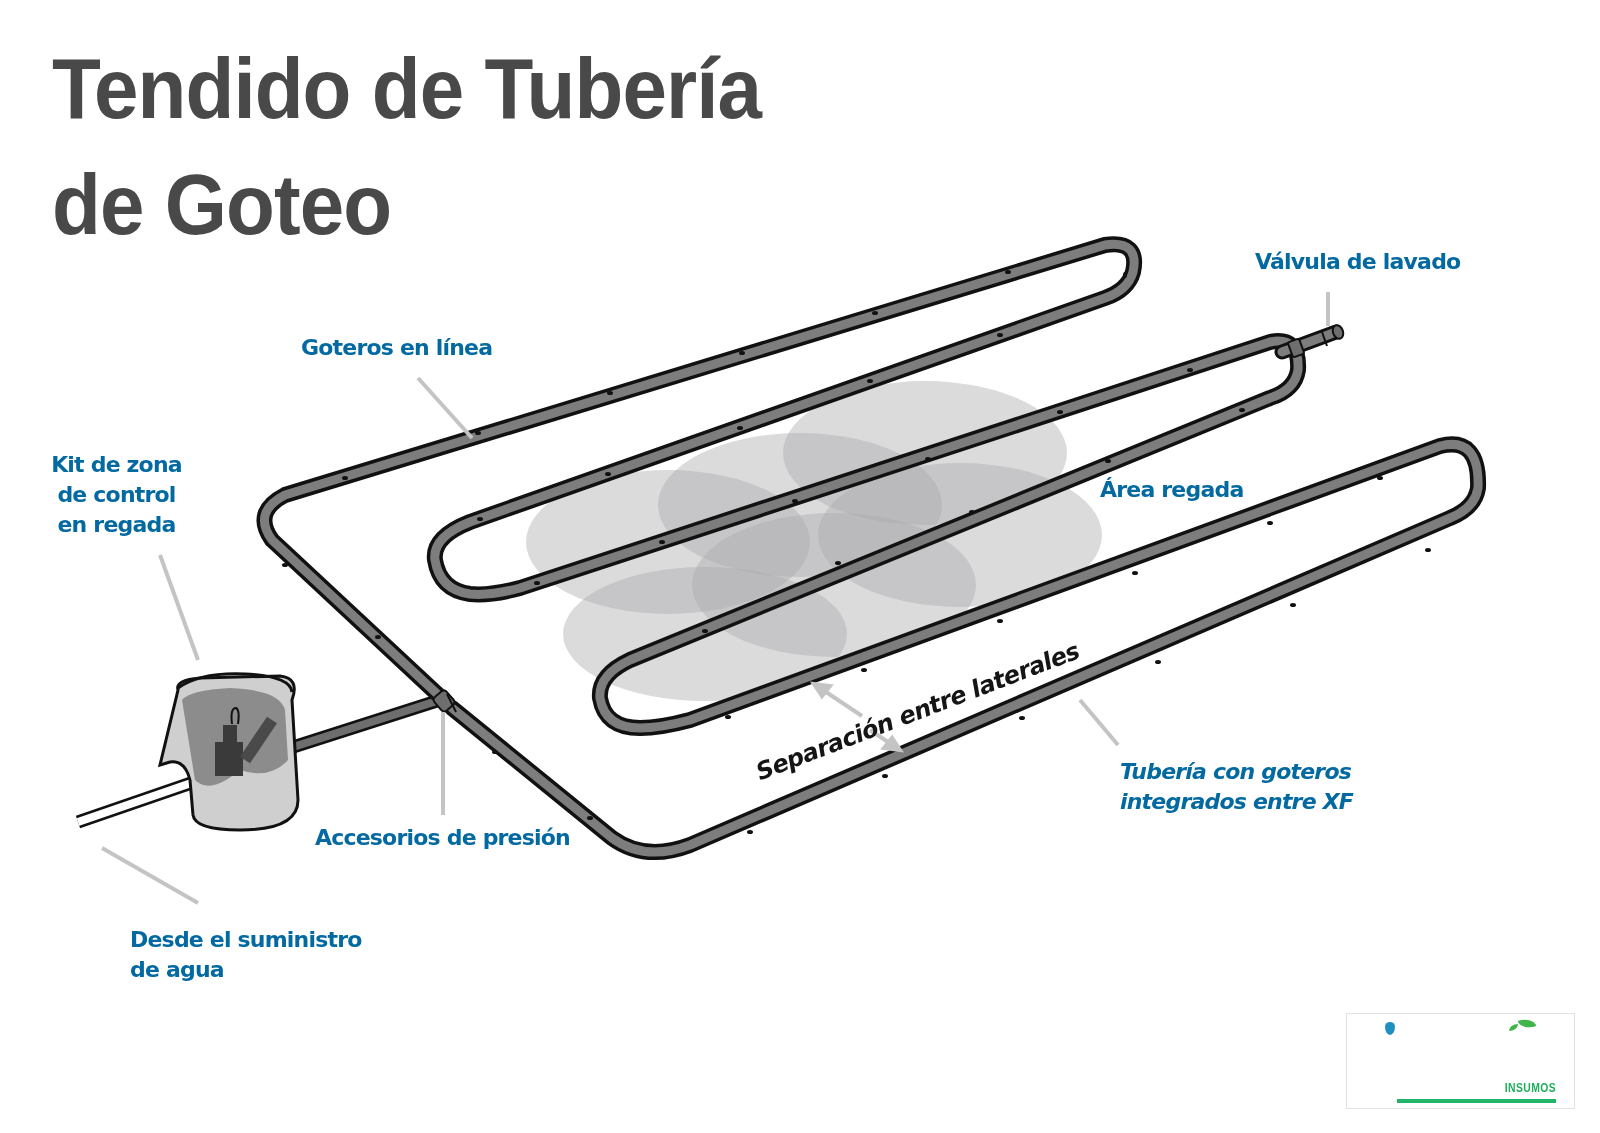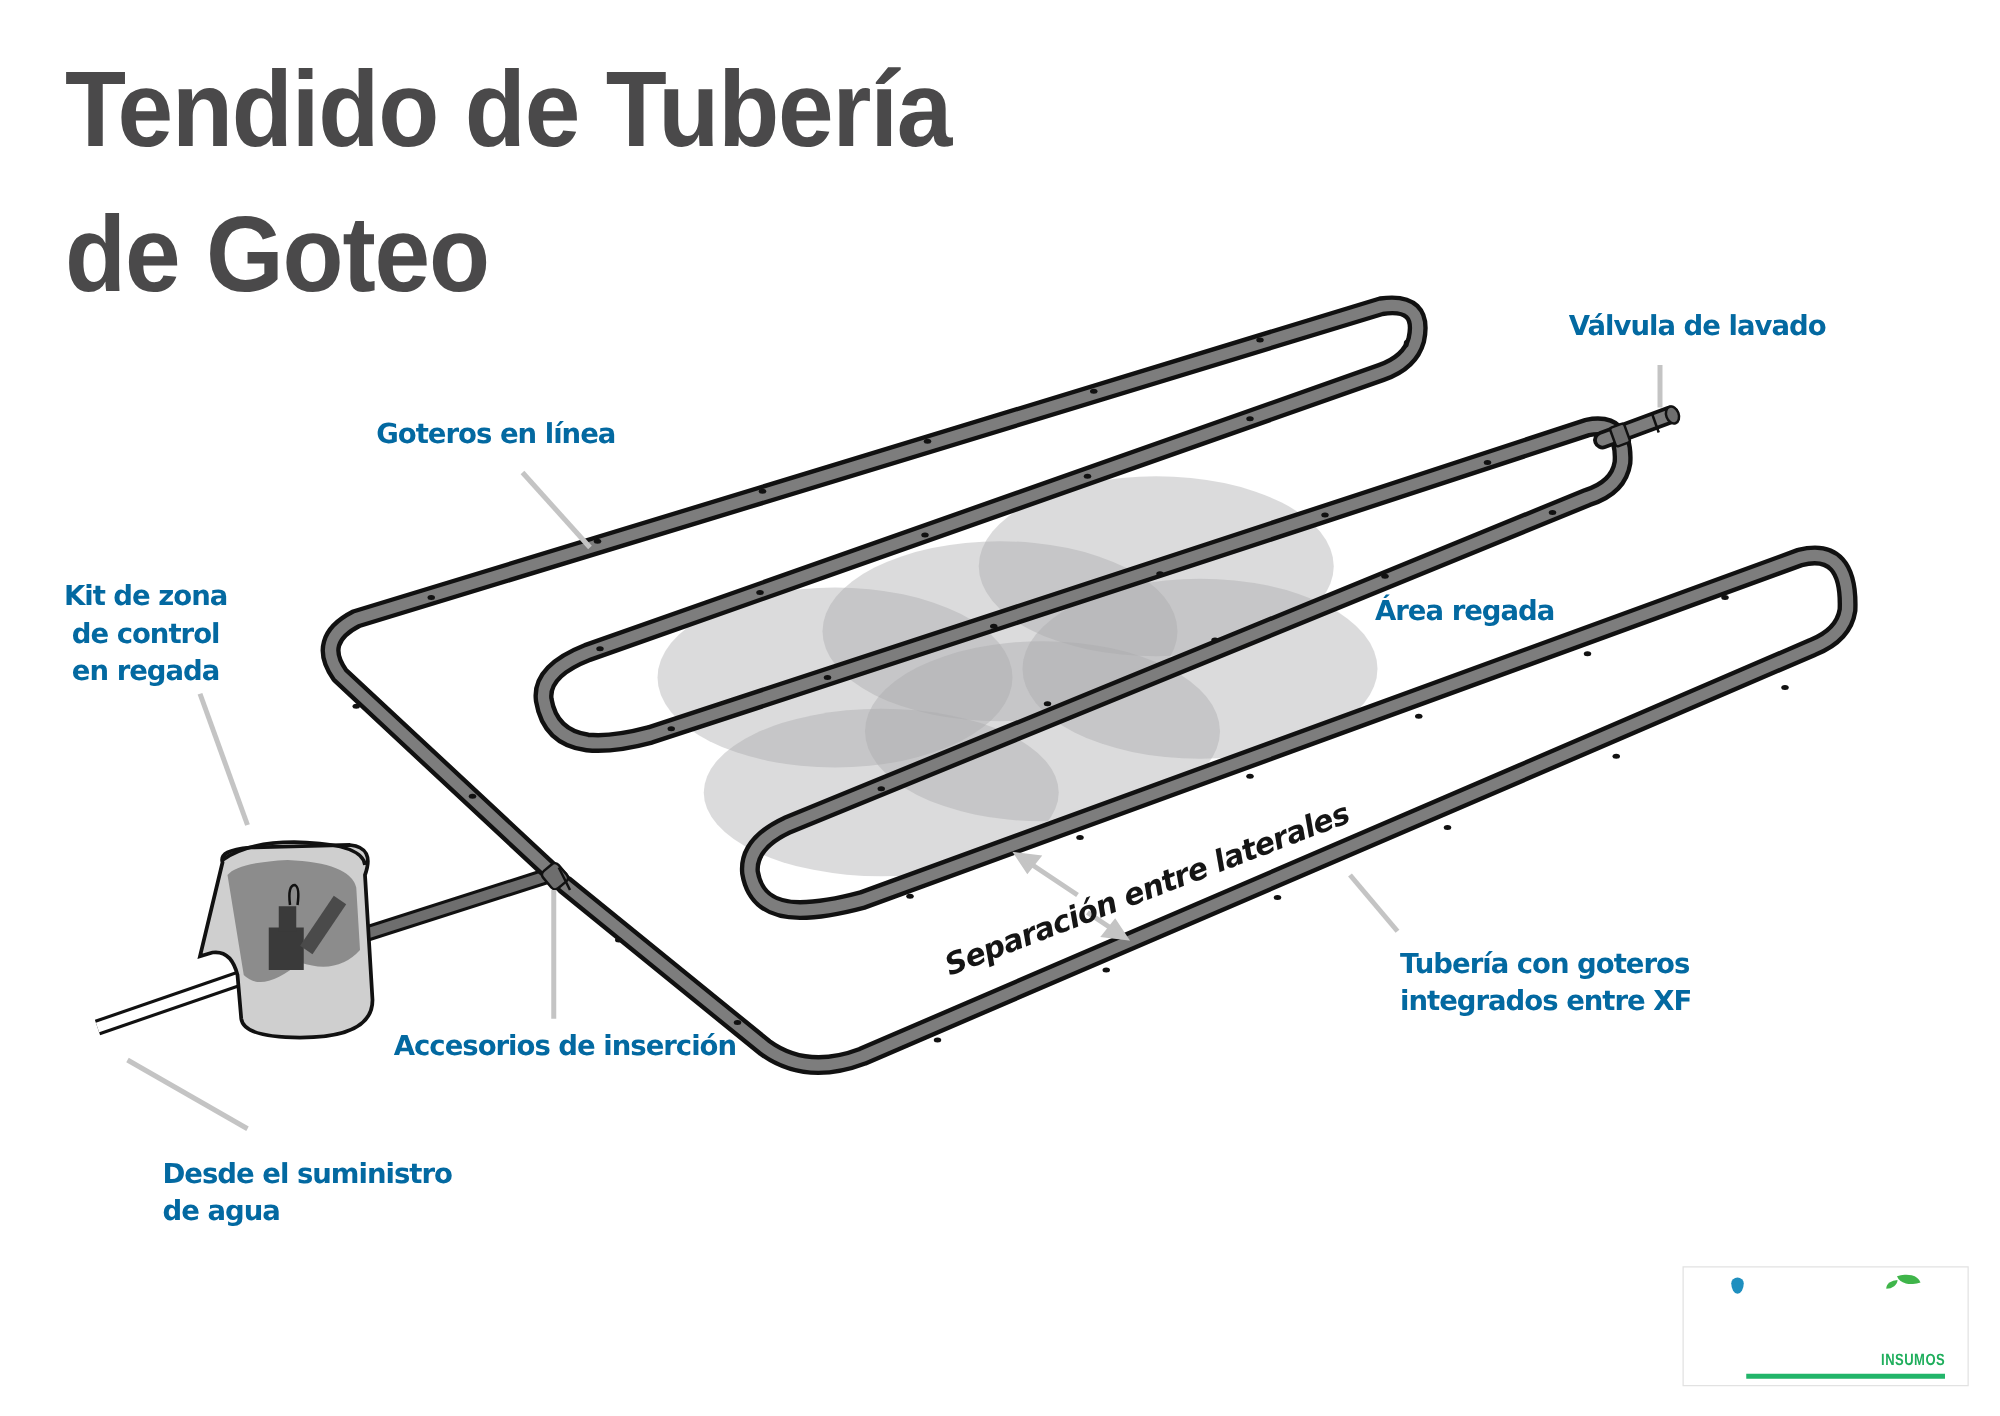--- a/index.html
+++ b/index.html
@@ -200,33 +200,33 @@
   <g stroke="#c4c4c4" stroke-width="4" fill="#c4c4c4">
     <line x1="820" y1="688" x2="862" y2="716"></line>
     <polygon points="814,684 830,686 822,696"></polygon>
     <line x1="870" y1="730" x2="894" y2="746"></line>
     <polygon points="900,750 884,748 892,738"></polygon>
   </g>
 </svg>
 
 <div class="label" style="left:1255px; top:247px;">Válvula de lavado</div>
 <div class="label" style="left:301px; top:333px;">Goteros en línea</div>
-<div class="label center" style="left:44px; top:463px; width:145px;">
+<div class="label center" style="left:44px; top:450px; width:145px;">
   <div>Kit de zona</div>
   <div>de control</div>
   <div>en regada</div>
 </div>
 <div class="label" style="left:1100px; top:475px;">Área regada</div>
 <div class="rot">Separación entre laterales</div>
-<div class="label" style="left:1120px; top:757px;">
+<div class="label" style="left:1120px; top:757px;font-style:italic;">
   <div>Tubería con goteros</div>
   <div>integrados entre XF</div>
 </div>
 <div class="label" style="left:315px; top:823px;">
-  <div>Accesorios de inserción</div>
+  <div>Accesorios de presión</div>
 </div>
 <div class="label" style="left:130px; top:925px;">
   <div>Desde el suministro</div>
   <div>de agua</div>
 </div>
 
 <div class="logo-box">
   <span class="logo-drop"></span>
   <span class="logo-leaf"></span>
   <span class="logo-leaf2"></span>

